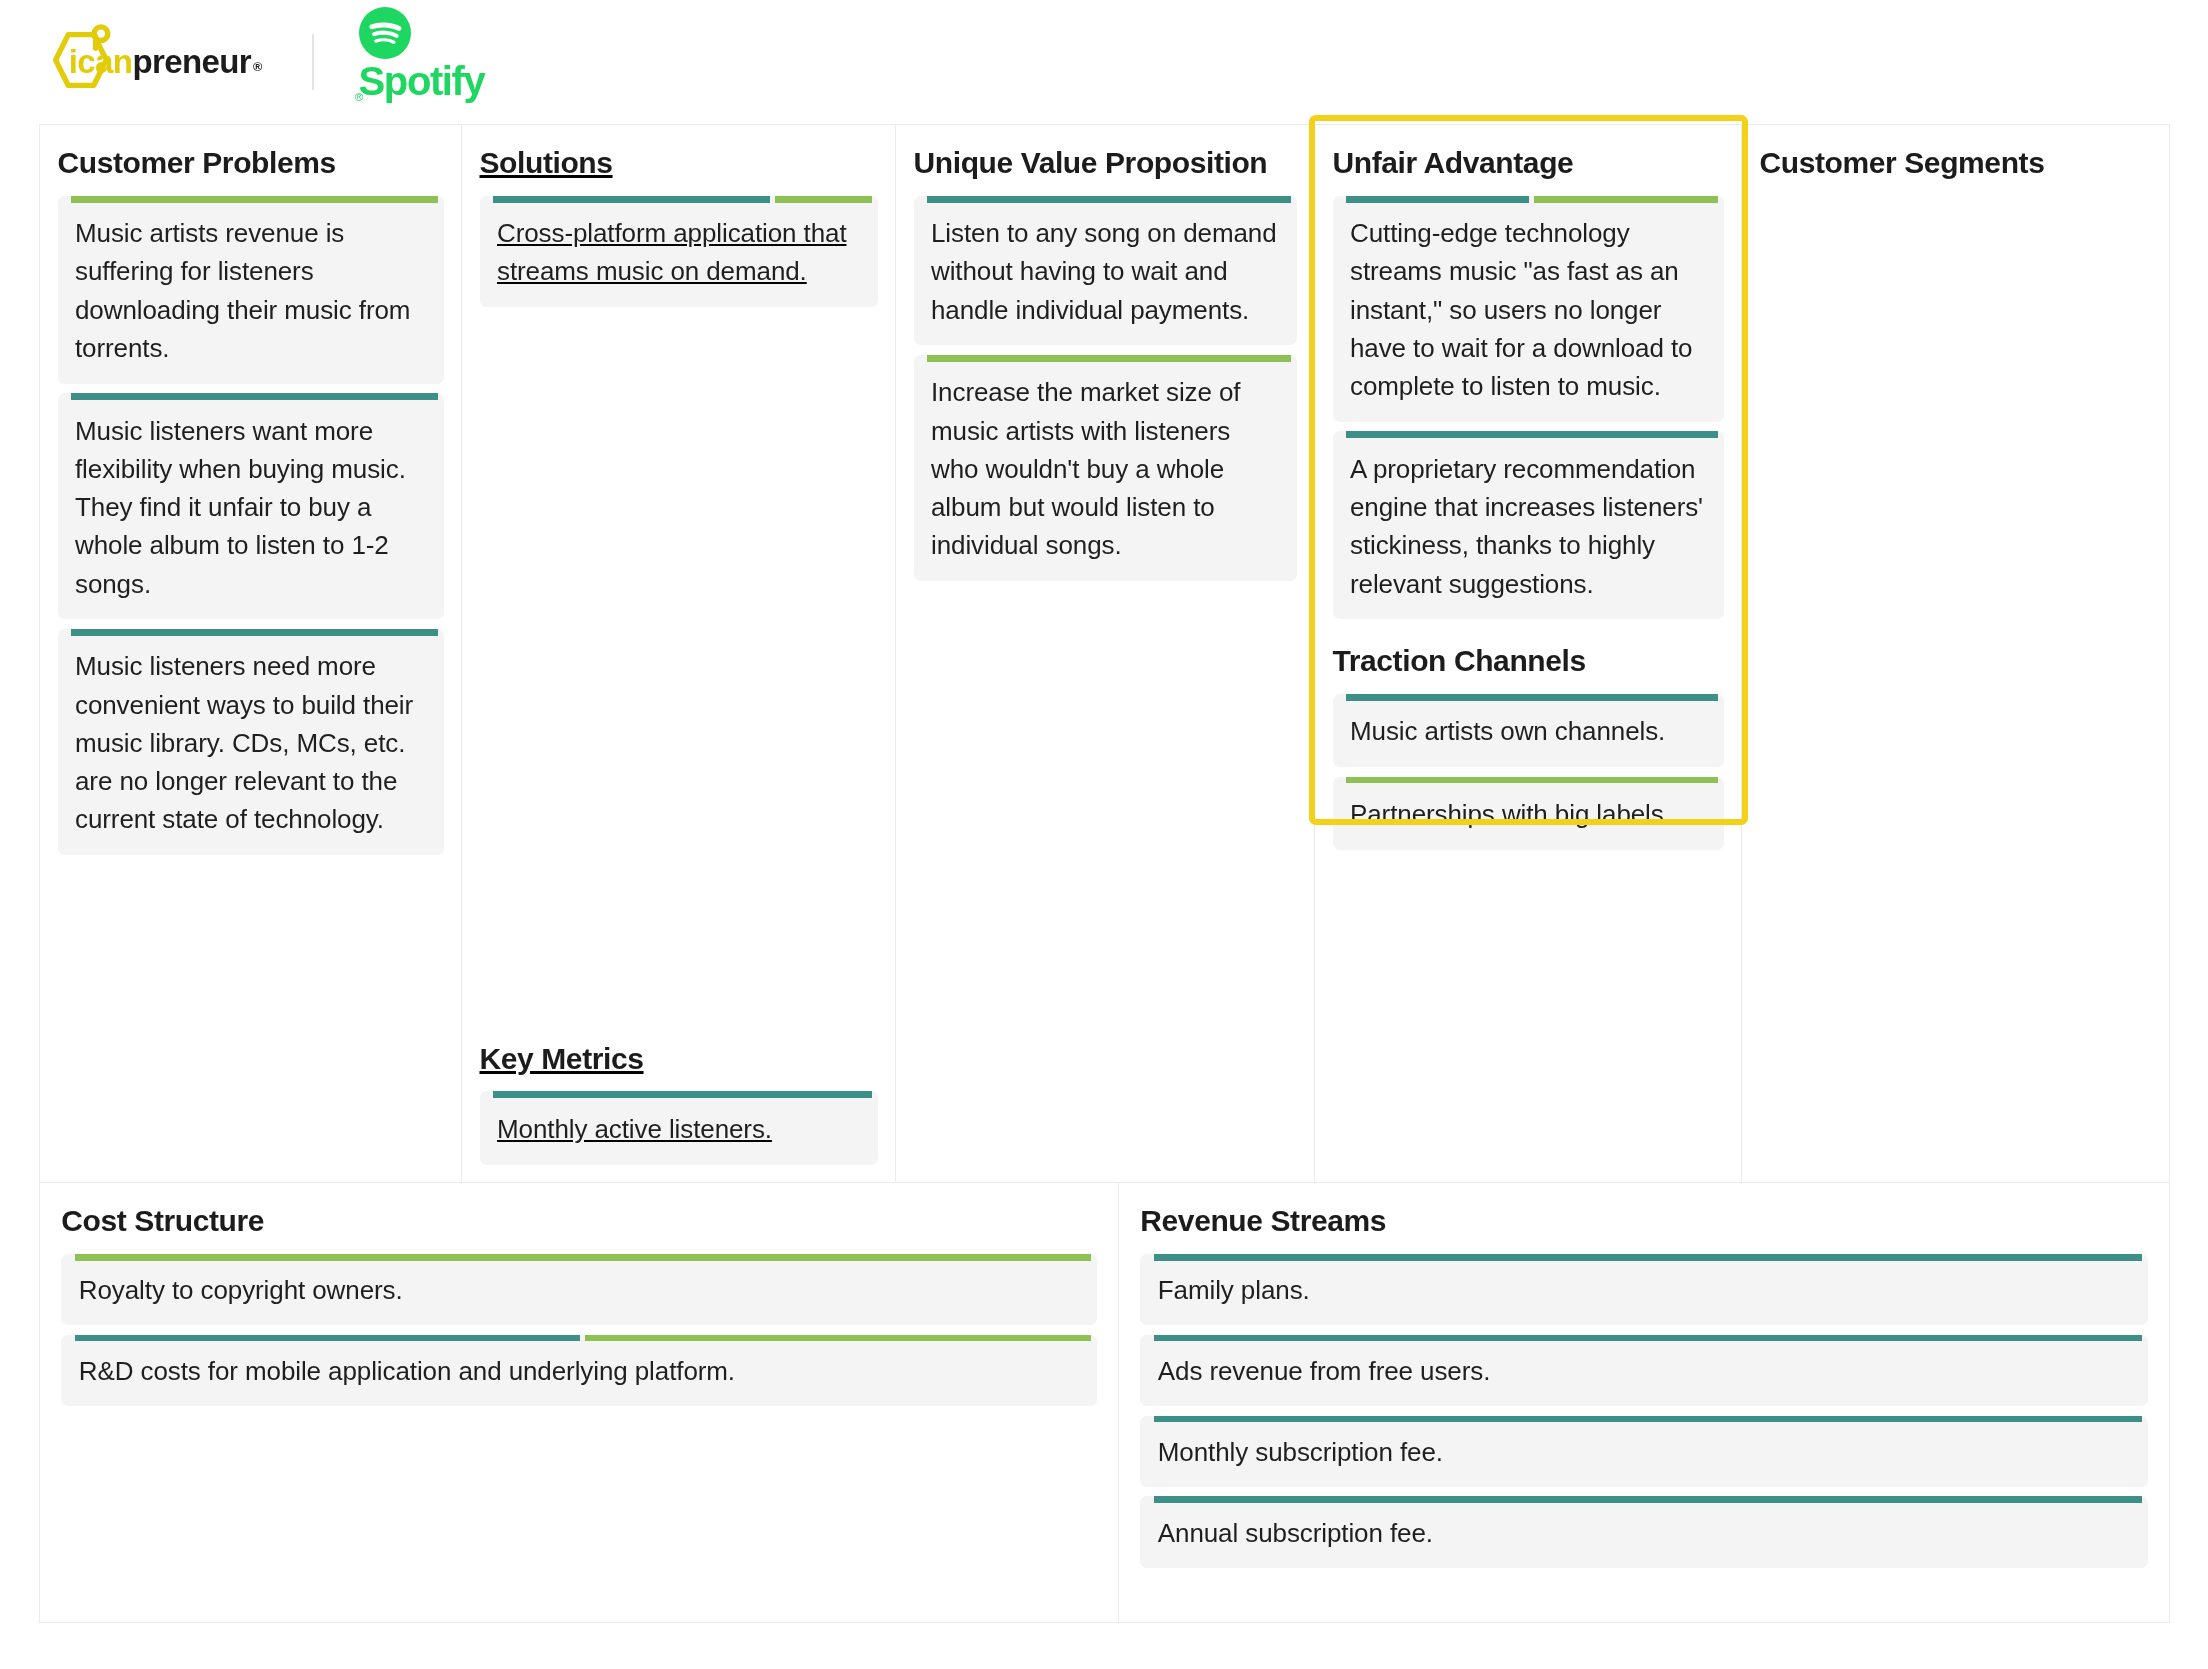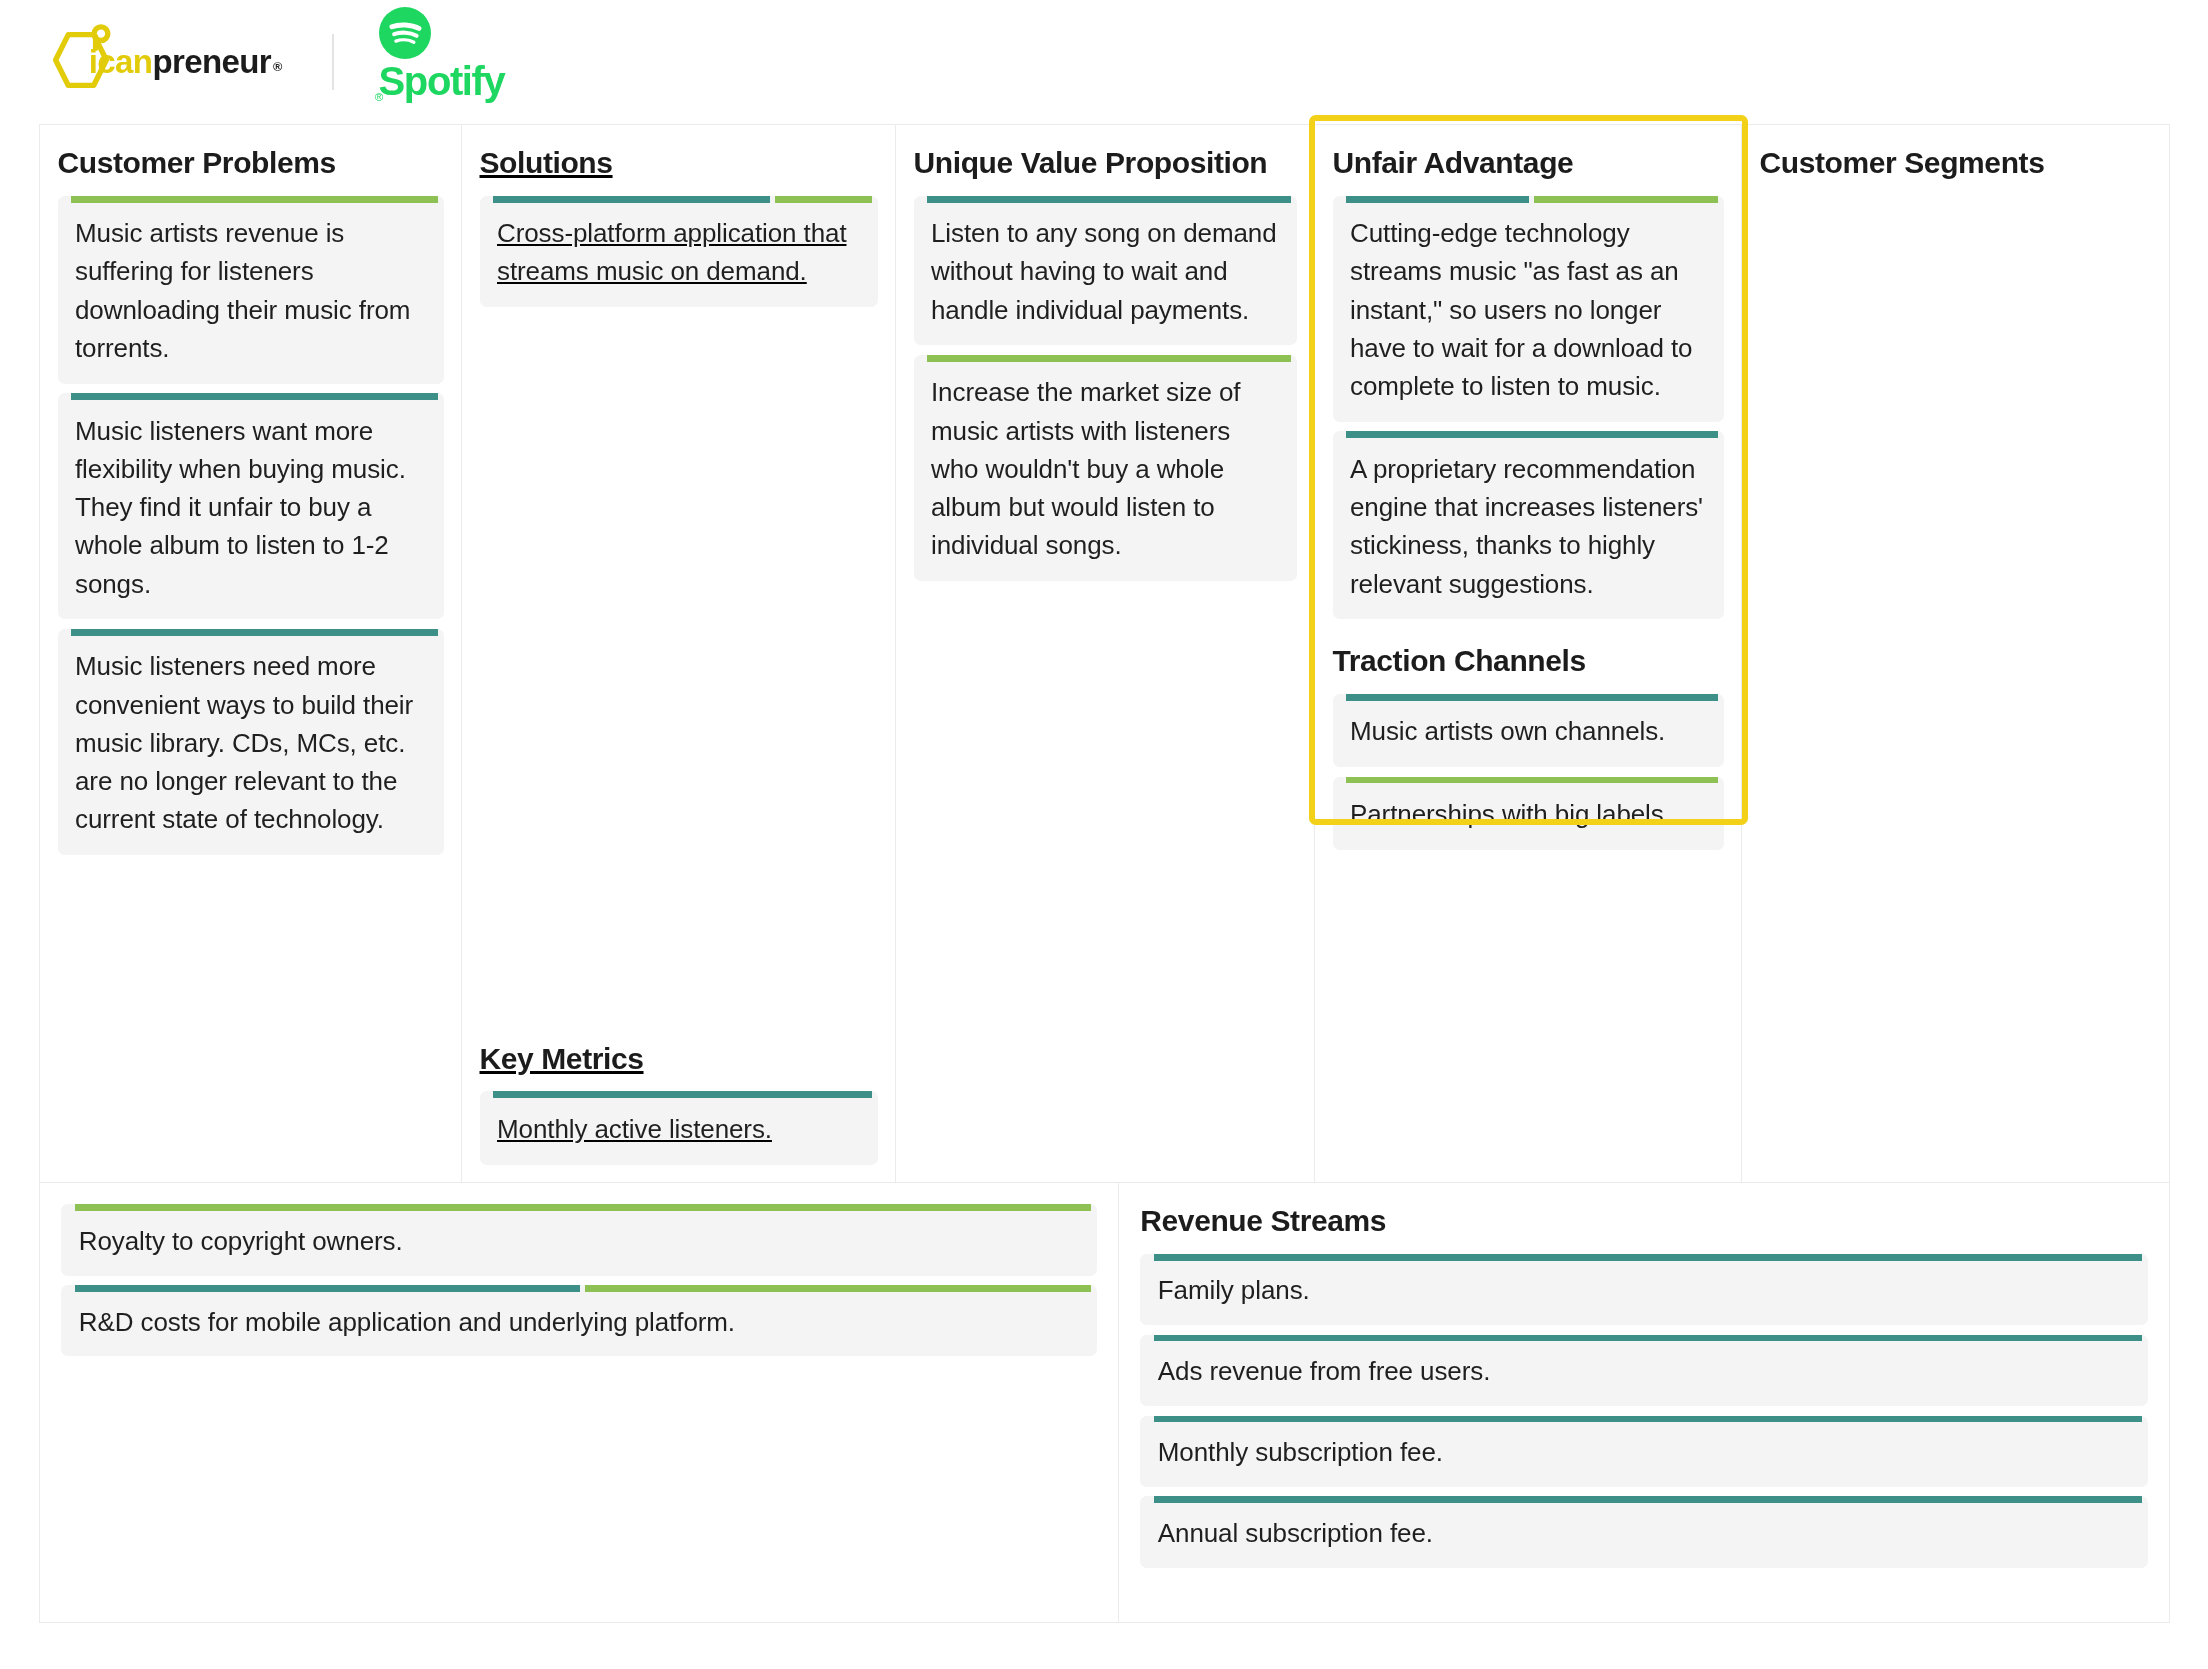--- a/index.html
+++ b/index.html
@@ -45,21 +45,21 @@
   .brand-wordmark {
     font-size: 33px;
     font-weight: 700;
     letter-spacing: -0.6px;
     display: flex;
     align-items: baseline;
     margin-left: -60px;
     position: relative;
     z-index: 3;
   }
-  .brand-wordmark .w1 { color: #E2CC0A; margin-left: 20px; }
+  .brand-wordmark .w1 { color: #E2CC0A; }
   .brand-wordmark .w2 { color: #1c1c1c; }
   .brand-wordmark .reg { font-size: 12.6px; color: #1c1c1c; margin-left: 1.9px; position: relative; top: -1.9px;}
 
   .divider-vert {
     width: 1.9px;
     height: 56px;
     background: #e3e3e3;
     margin: 0 45px 0 50px;
   }
 
@@ -361,20 +361,21 @@
 
       <div class="col col-cs">
         <div class="sec-title">Customer Segments</div>
       </div>
 
     </div>
 
     <div class="canvas-bottom">
 
       <div class="bcol bcol-cost">
+        <div class="sec-title">Cost Structure</div>
         <div class="cards">
             <div class="card wide">
               <div class="card-bar">
                 <i class="seg-green" style="flex: 1 1 0%;"></i>
               </div>
               <div class="card-text">Royalty to copyright owners.</div>
             </div>
             <div class="card wide">
               <div class="card-bar">
                 <i class="seg-teal" style="flex: 50 1 0%;"></i>

